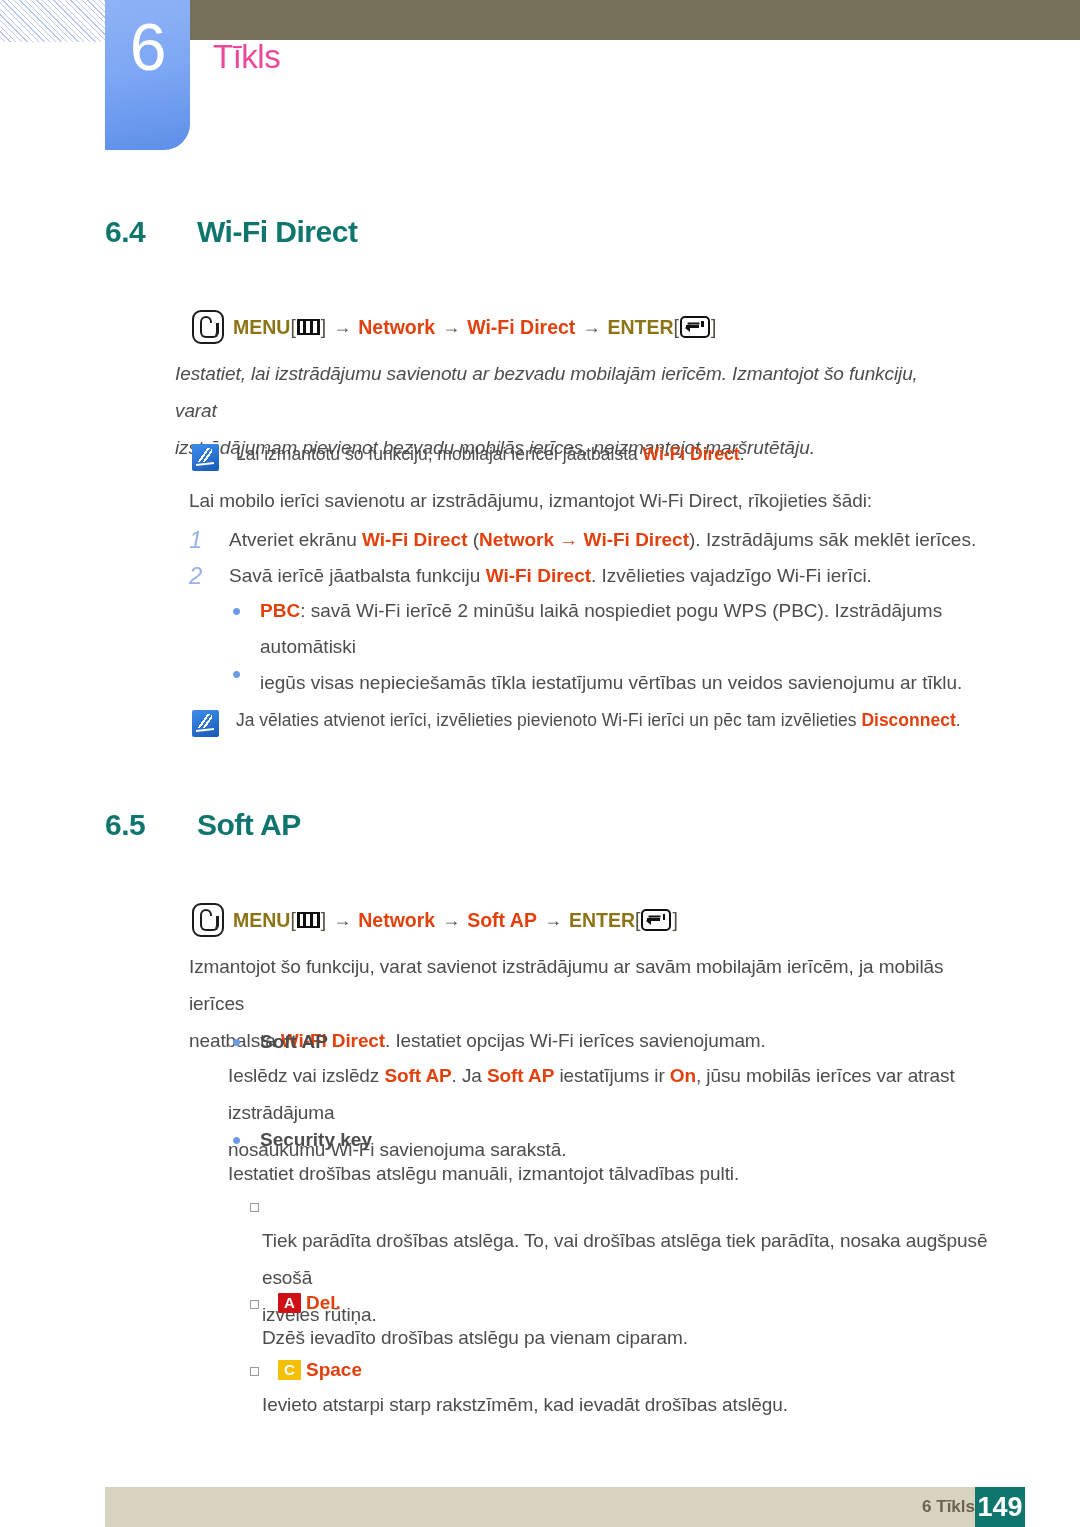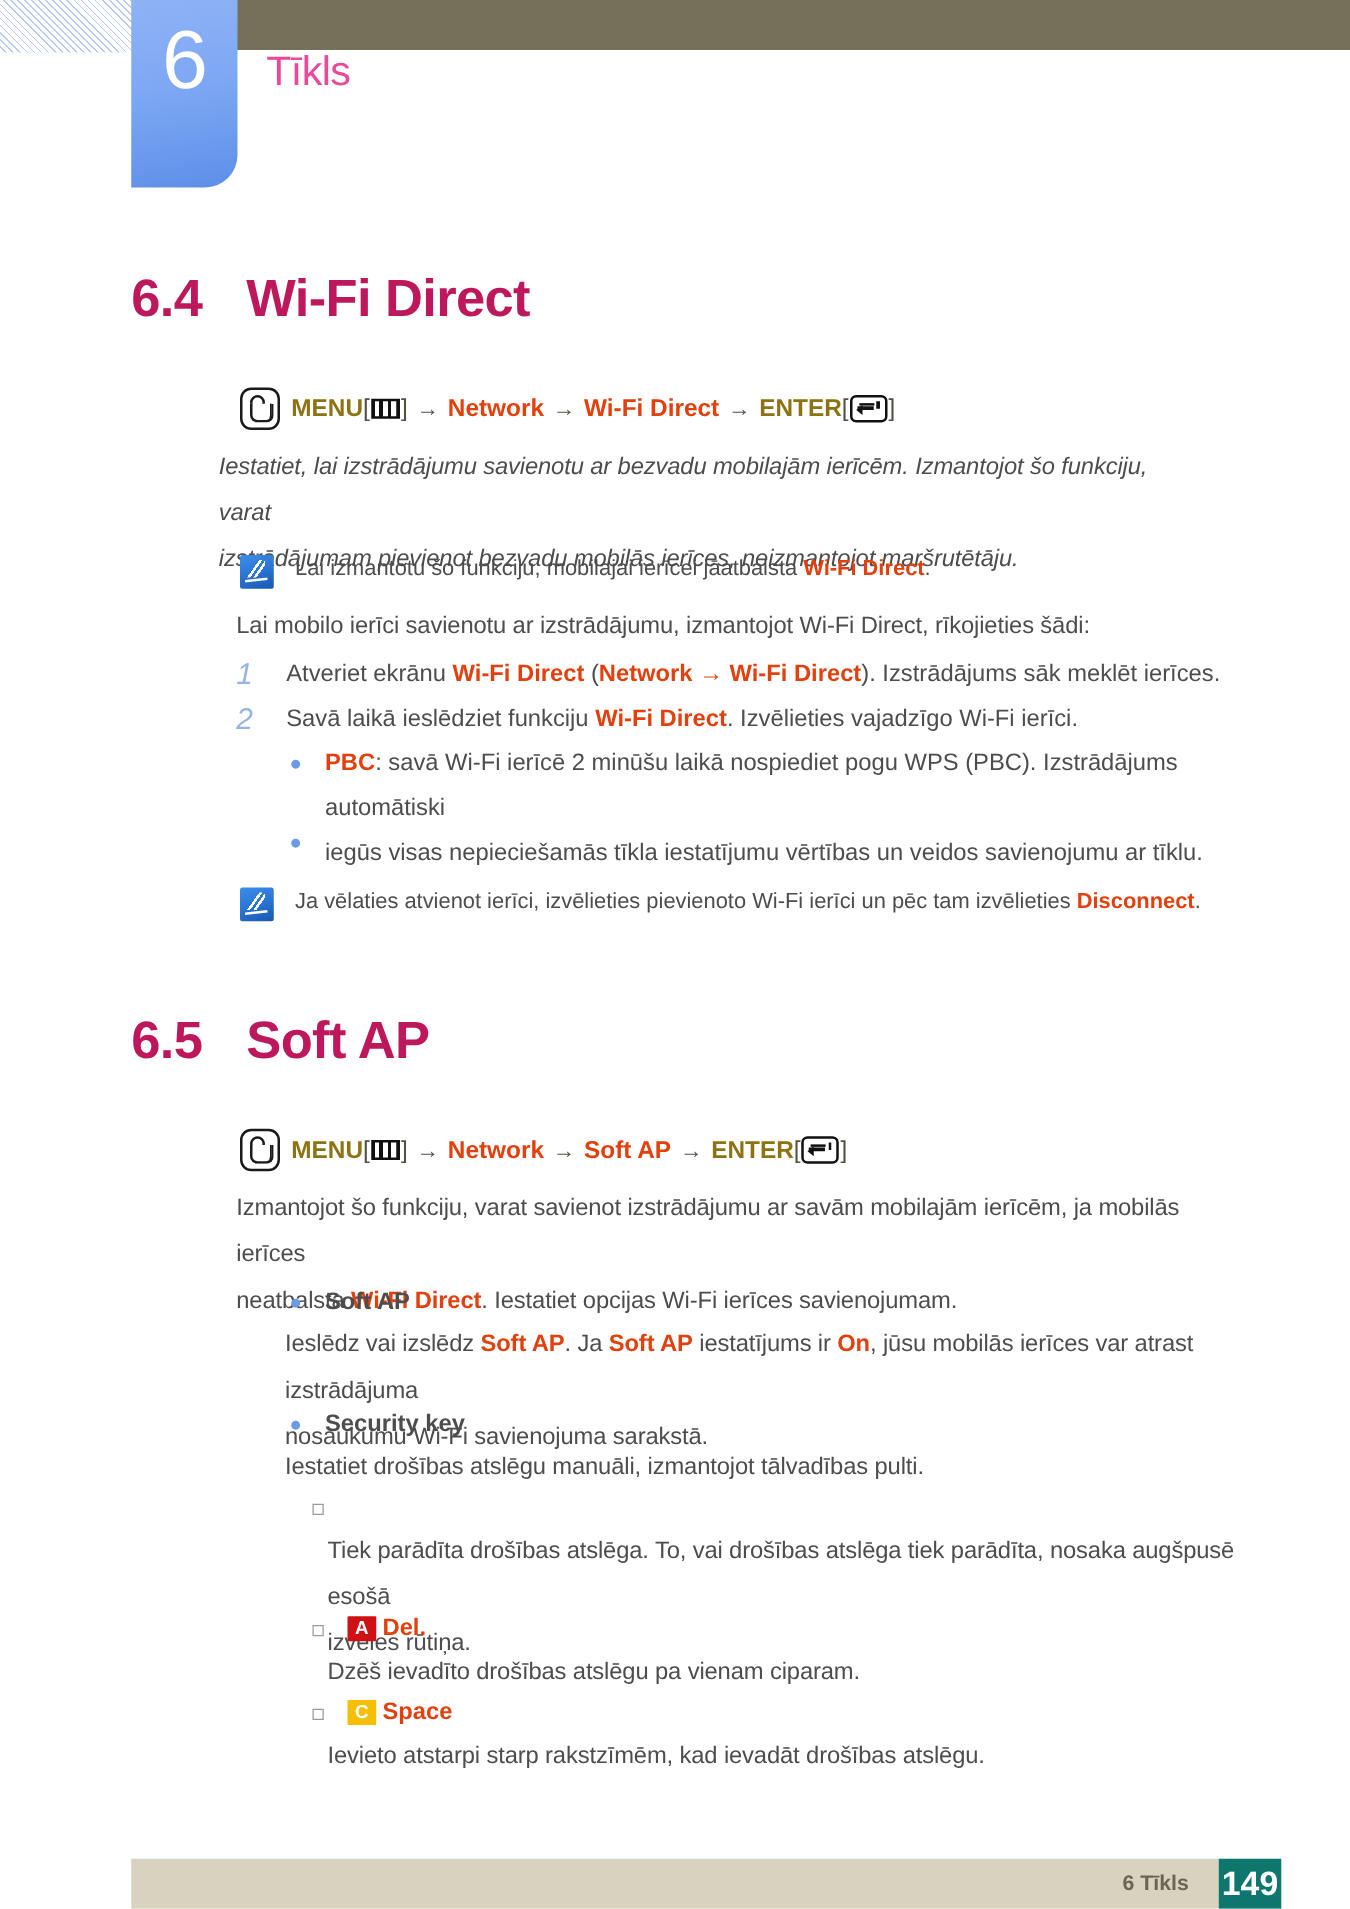--- a/index.html
+++ b/index.html
@@ -58,22 +58,22 @@
     left: 213px; top: 38px;
     font-size: 33px;
     color: #ec4899;
     font-weight: 400;
     letter-spacing: -0.5px;
   }
   .sec-head {
     position: absolute;
     display: flex;
     align-items: baseline;
-    color: #be185d;
-    font-size: 42px;
+    color: #0f766e;
+    font-size: 30px;
     font-weight: 700;
     letter-spacing: -0.5px;
   }
   .sec-num { width: 92px; flex: 0 0 92px; }
   .sec-label { }
 
   .menupath {
     position: absolute;
     display: flex;
     align-items: center;
@@ -303,21 +303,21 @@
     position: absolute;
     left: 105px; top: 1487px;
     width: 870px; height: 40px;
     background: #d8d3bf;
   }
   .footer-label {
     position: absolute;
     right: 0; top: 0;
     height: 40px;
     line-height: 40px;
-    padding-right: 24px;
+    padding-right: 0;
     color: #6d6354;
     font-size: 17px;
     font-weight: 700;
   }
   .footer-pagebox {
     position: absolute;
     left: 975px; top: 1487px;
     width: 50px; height: 40px;
     background: #0f766e;
     color: #ffffff;
@@ -373,21 +373,21 @@
 
 <div class="para" style="left:189px; top:482px; width:790px;">Lai mobilo ierīci savienotu ar izstrādājumu, izmantojot Wi-Fi Direct, rīkojieties šādi:</div>
 
 <div class="numitem" style="left:189px; top:523px; width:790px;">
   <span class="n">1</span>
   <span class="t"><span>Atveriet ekrānu </span><span class="red">Wi-Fi Direct</span><span> (</span><span class="red">Network</span><span class="red-n"> → </span><span class="red">Wi-Fi Direct</span><span>). Izstrādājums sāk meklēt ierīces.</span></span>
 </div>
 
 <div class="numitem" style="left:189px; top:559px; width:790px;">
   <span class="n">2</span>
-  <span class="t"><span>Savā laikā ieslēdziet funkciju </span><span class="red">Wi-Fi Direct</span><span>. Izvēlieties vajadzīgo Wi-Fi ierīci.</span></span>
+  <span class="t"><span>Savā ierīcē jāatbalsta funkciju </span><span class="red">Wi-Fi Direct</span><span>. Izvēlieties vajadzīgo Wi-Fi ierīci.</span></span>
 </div>
 
 <div class="bullet" style="left:228px; top:593px; width:790px;">
   <span class="dot">•</span>
   <span class="t"><span class="red">PBC</span><span>: savā Wi-Fi ierīcē 2 minūšu laikā nospiediet pogu WPS (PBC). Izstrādājums automātiski</span><br><span>iegūs visas nepieciešamās tīkla iestatījumu vērtības un veidos savienojumu ar tīklu.</span></span>
 </div>
 
 <div class="bullet" style="left:228px; top:656px; width:790px;">
   <span class="dot">•</span>
 </div>

